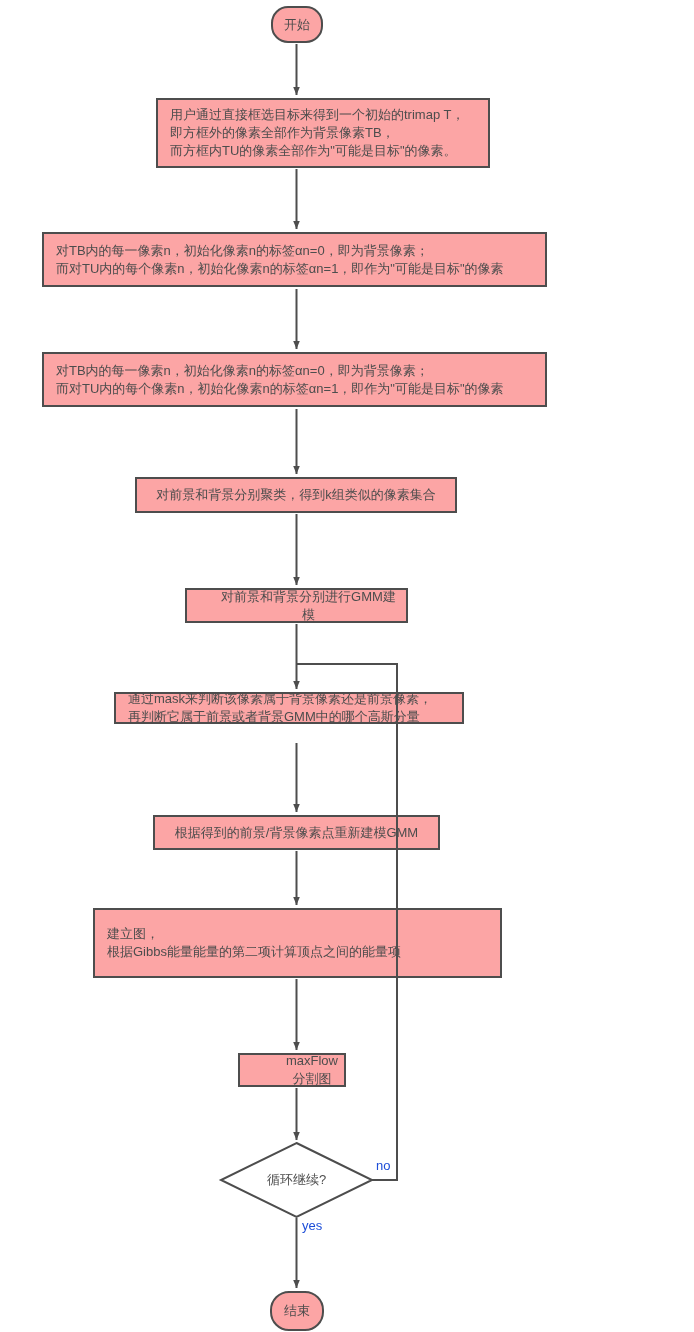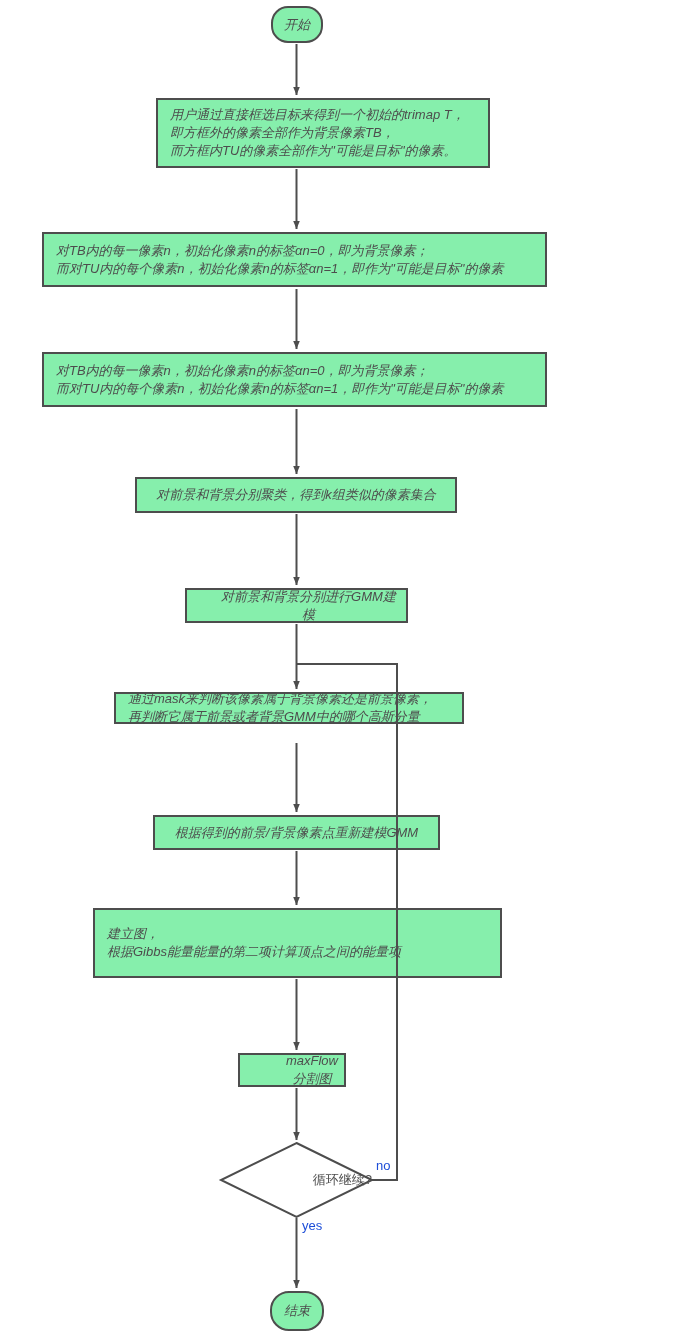--- a/index.html
+++ b/index.html
@@ -13,28 +13,27 @@
     width: 694px;
     height: 1332px;
     background: #ffffff;
     overflow: hidden;
     color: #4d4d4d;
   }
   .node {
     position: absolute;
     box-sizing: border-box;
     border: 2px solid #4d4d4d;
-    background: #86efac;
+    background: #fca5a5;
     color: #4d4d4d;
     font-size: 13px;
     line-height: 18px;
     display: flex;
     flex-direction: column;
     justify-content: center;
-    font-style: italic;
   }
   .node.center { align-items: center; text-align: center; padding: 0 4px; }
   .node.left   { align-items: flex-start; text-align: left; padding: 0 12px; }
   .terminator {
     border-radius: 17px;
     align-items: center;
     text-align: center;
     padding: 0;
   }
   .edges-svg {
@@ -51,21 +50,21 @@
     color: #1d4ed8;
     background: #ffffff;
     padding: 0 2px;
     white-space: nowrap;
   }
   .diamond-label {
     position: absolute;
     left: 221px;
     top: 1171px;
     width: 151px;
-    text-align: right;
+    text-align: center;
     font-size: 13px;
     line-height: 18px;
     color: #4d4d4d;
   }
 </style>
 </head>
 <body>
 
 <div class="canvas">
 

